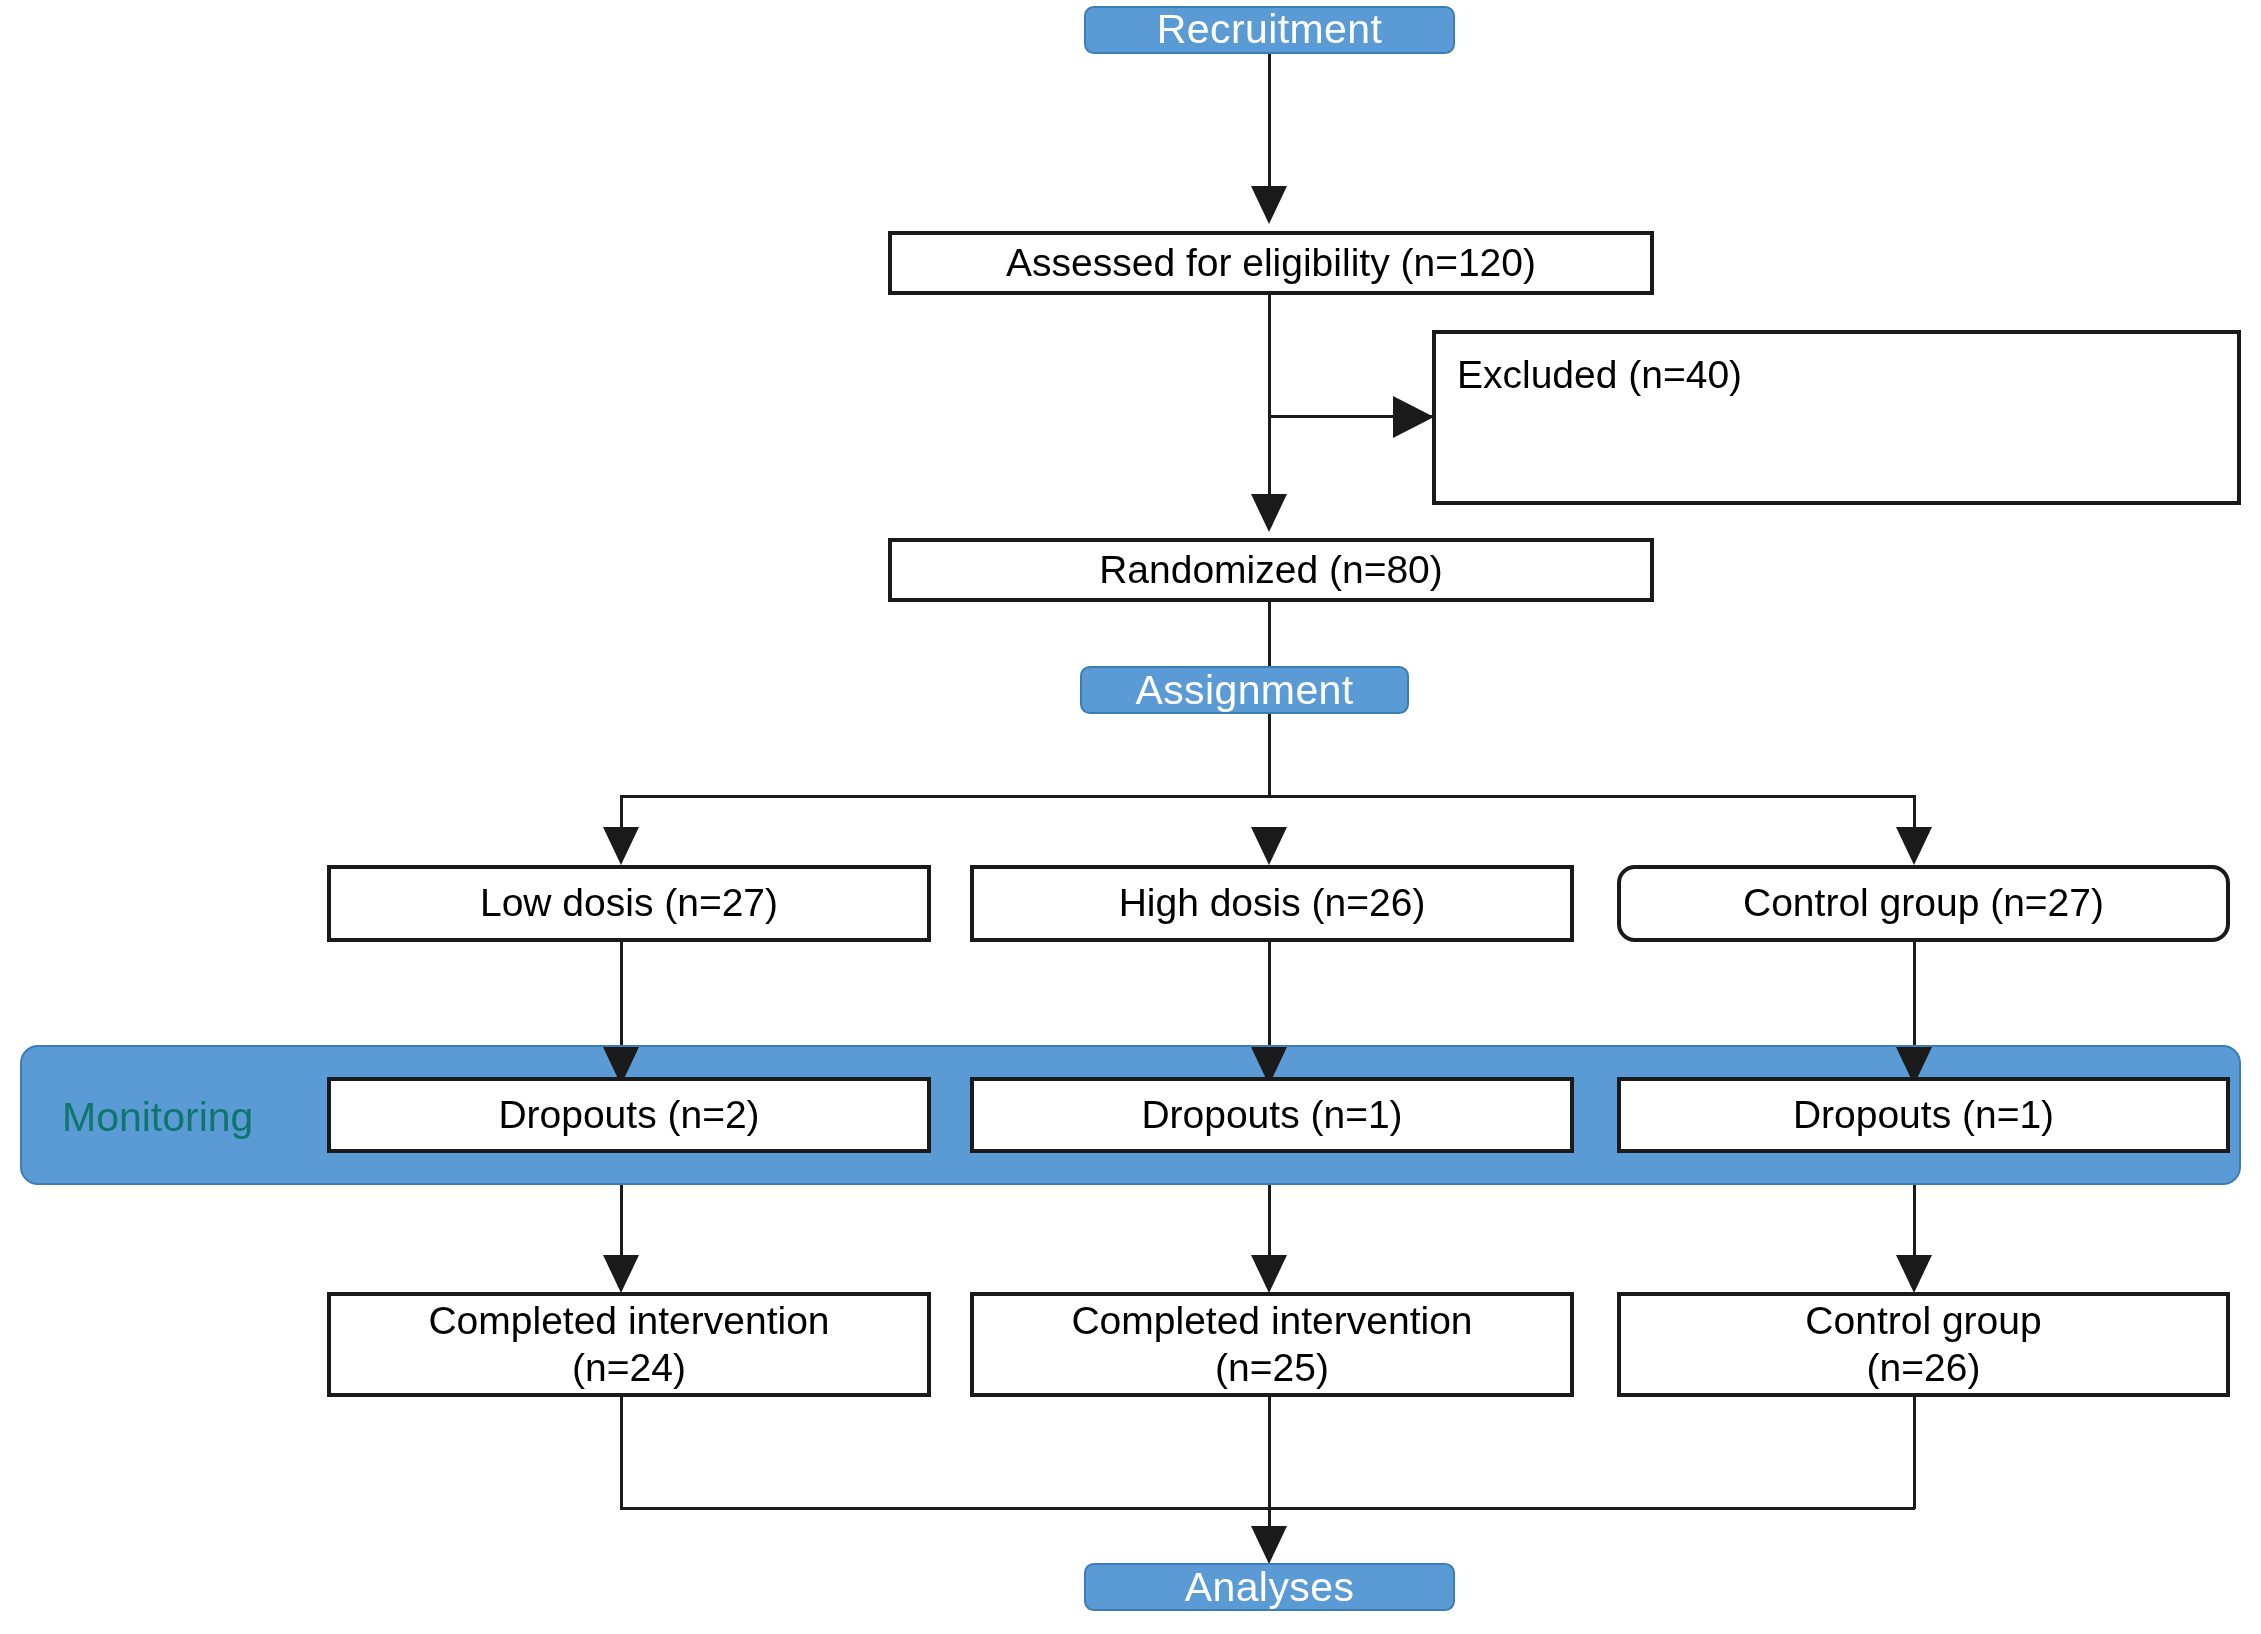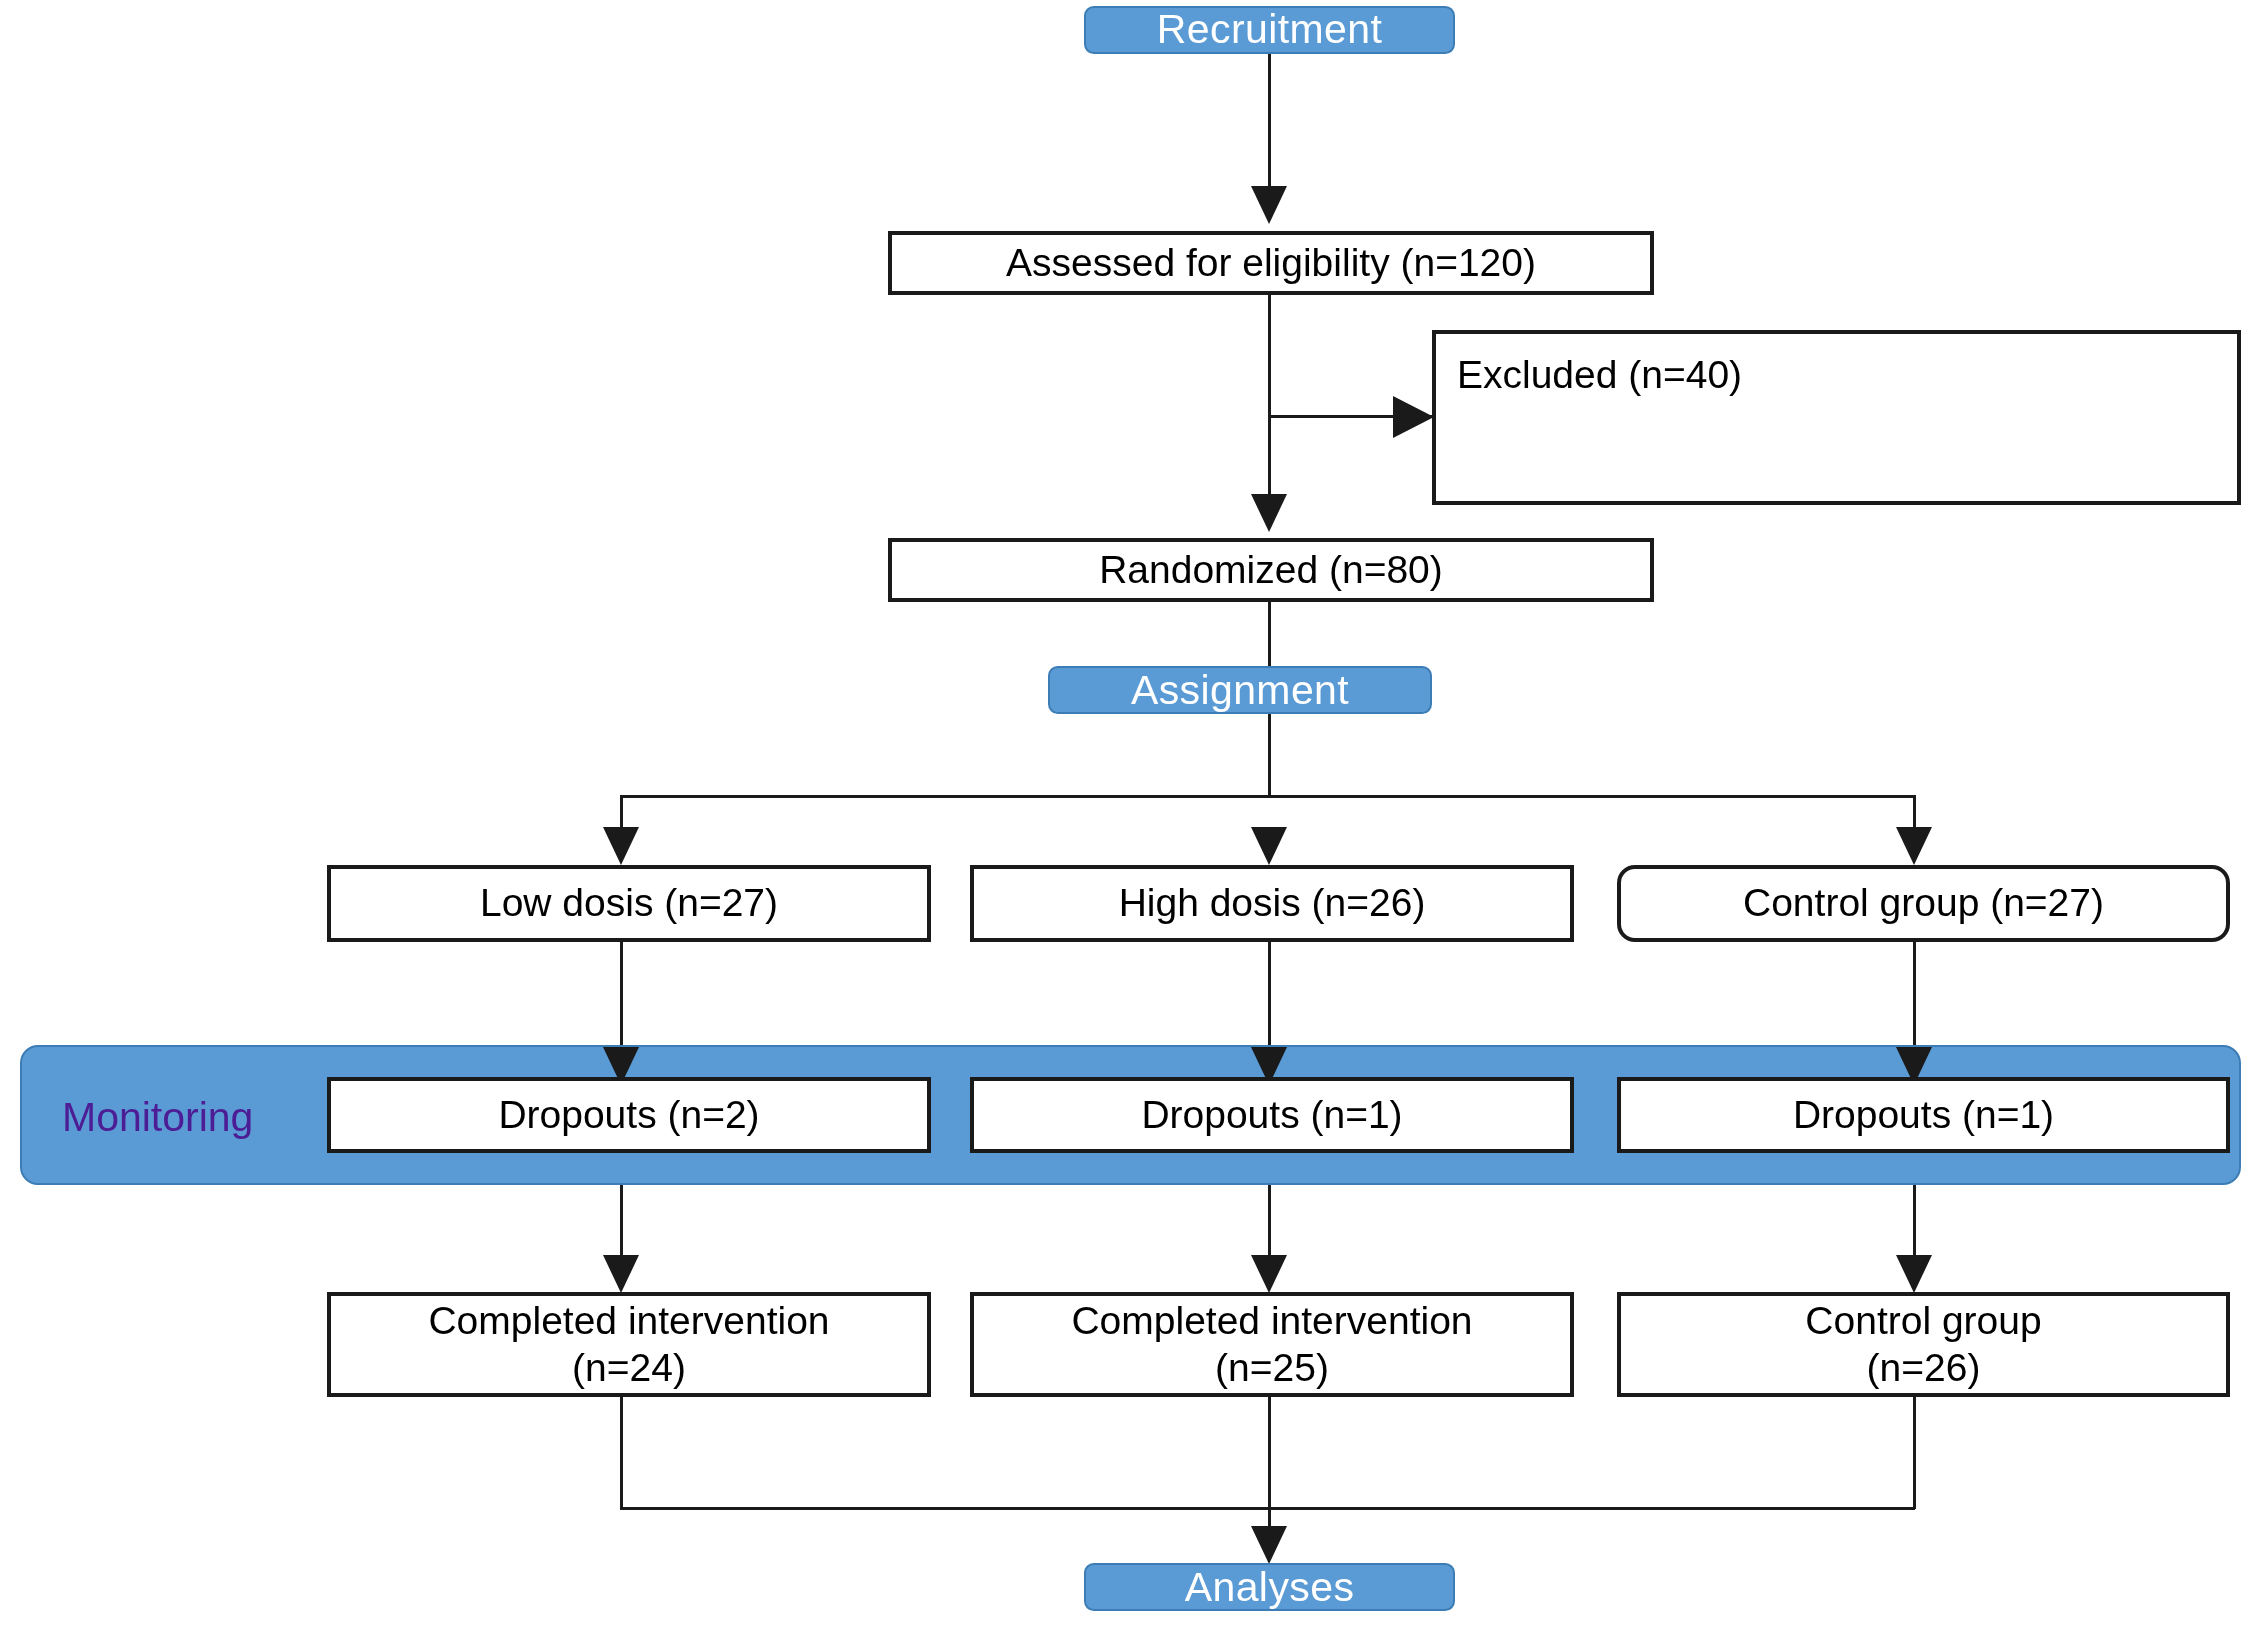--- a/index.html
+++ b/index.html
@@ -74,21 +74,21 @@
   #monitoring-band {
     position: absolute;
     background: #5B9BD5;
     border: 2.1px solid #3C7DB5;
     border-radius: 18px;
     box-sizing: border-box;
     z-index: 3;
   }
   #monitoring-label {
     position: absolute;
-    color: #4c1d95;
+    color: #0f766e;
     font-size: 41px;
     z-index: 7;
     white-space: nowrap;
   }
 
   
   .vline {
     position: absolute;
     background: #1a1a1a;
     width: 2.8px;
@@ -142,21 +142,21 @@
   <div class="node left-align" id="node-excluded" style="left:1432px; top:330px; width:809px; height:175px;">
     <div class="excl-title">Excluded (n=40)</div>
   </div>
 
   <div class="node" id="node-randomized" style="left:888px; top:538px; width:766px; height:64px;">
     <span class="txt">Randomized (n=80)</span>
   </div>
 
   <div class="vline" style="left:1268px; top:602px; height:196px;"></div>
 
-  <div class="banner" id="banner-assignment" style="left:1048px; top:666px; width:384px; height:48px;">Assignment</div>
+  <div class="banner" id="banner-assignment" style="left:1080px; top:666px; width:329px; height:48px;">Assignment</div>
 
   <div class="hline" style="left:620px; top:795px; width:1295px;"></div>
   <div class="vline" style="left:620px; top:795px; height:38px;"></div>
   <div class="vline" style="left:1913px; top:795px; height:38px;"></div>
   <div class="arrow-down" style="left:603px; top:827px;"></div>
   <div class="arrow-down" style="left:1251px; top:827px;"></div>
   <div class="arrow-down" style="left:1896px; top:827px;"></div>
 
   <div class="node" style="left:327px; top:865px; width:604px; height:77px;">
     <span class="txt">Low dosis (n=27)</span>

